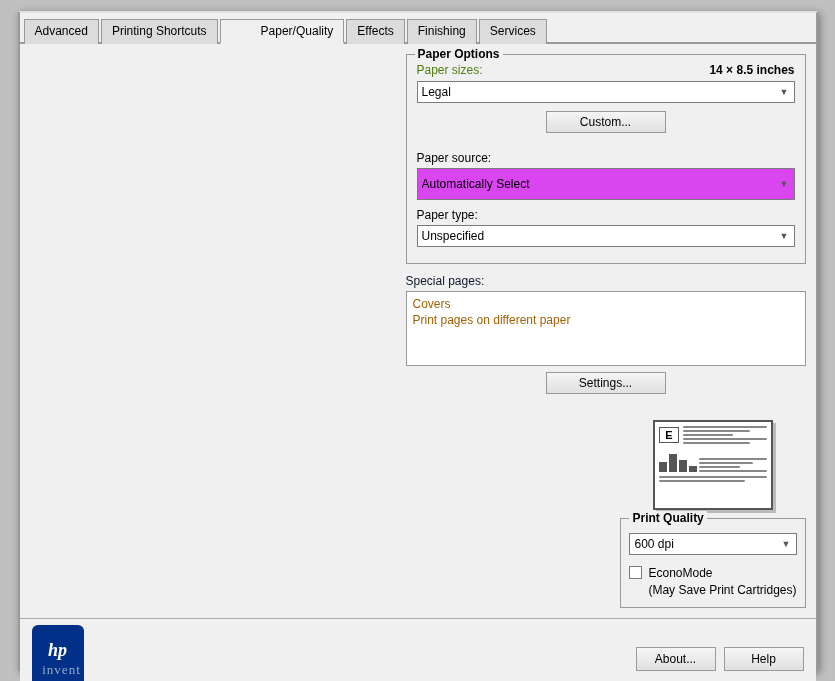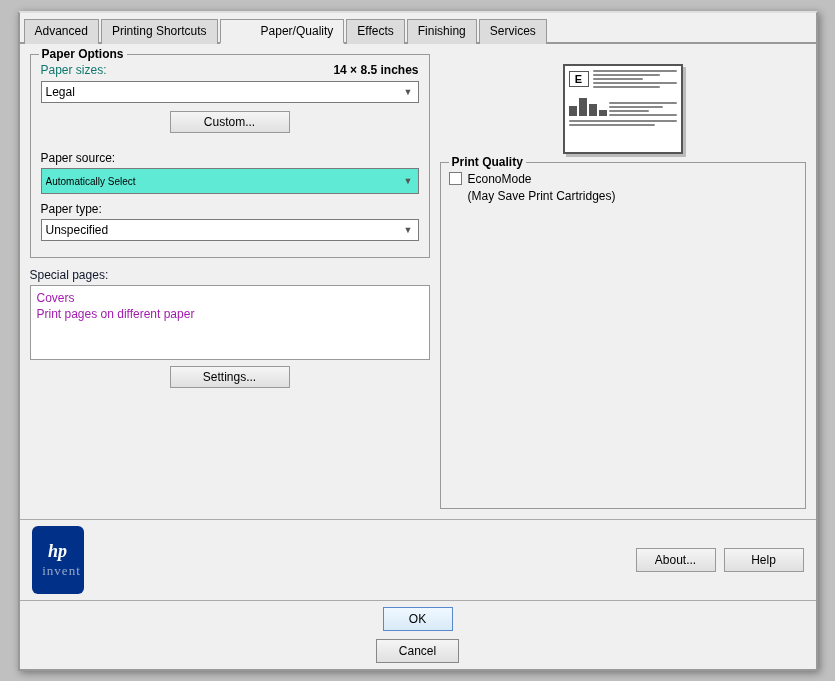--- a/index.html
+++ b/index.html
@@ -51,23 +51,25 @@
     .tab.active {
       background: #f0f0f0;
       border-bottom: 2px solid #f0f0f0;
       font-weight: normal;
       z-index: 2;
       padding-left: 40px;
     }
     
     .content-area {
       display: flex;
+      flex-direction: column;
       flex: 1;
       padding: 10px;
-      gap: 10px;
+      gap: 16px;
+      align-items: flex-end;
     }
     
     .left-panel {
       width: 400px;
       display: flex;
       flex-direction: column;
       gap: 6px;
     }
     .section-box {
       border: 1px solid #999;
@@ -86,21 +88,21 @@
       padding: 0 3px;
     }
     .paper-sizes-row {
       display: flex;
       justify-content: space-between;
       align-items: center;
       margin-bottom: 4px;
     }
     .label-text {
       font-size: 12px;
-      color: #0f766e;
+      color: #4d7c0f;
     }
     .size-value {
       font-size: 12px;
       font-weight: bold;
     }
     .select-row {
       margin-bottom: 8px;
     }
     select, .select-like {
       width: 100%;
@@ -156,21 +158,21 @@
     }
     .special-pages-list {
       border: 1px solid #999;
       background: #fff;
       height: 75px;
       padding: 4px 6px;
       overflow-y: auto;
     }
     .special-pages-item {
       font-size: 12px;
-      color: #a21caf;
+      color: #a16207;
       padding: 1px 0;
       cursor: default;
     }
     .settings-btn {
       display: block;
       margin: 6px auto 0 auto;
       padding: 3px 25px;
       font-size: 12px;
       background: linear-gradient(to bottom, #f5f5f5, #e0e0e0);
       border: 1px solid #999;
@@ -410,21 +412,21 @@
             <select><option>Legal</option></select>
           </div>
         </div>
 
         <div style="display:flex; justify-content:flex-end; margin-bottom:8px;">
           <button class="custom-btn">Custom...</button>
         </div>
 
         <div class="sub-label">Paper source:</div>
         <div class="select-row select-wrapper">
-          <select style="width:100%; height:26px; font-size:10px; background:#5eead4; border:1px solid #7a7a7a; padding:1px 4px; appearance:none; -webkit-appearance:none;"><option>Automatically Select</option></select>
+          <select style="width:100%; height:32px; font-size:12px; background:#d946ef; border:1px solid #7a7a7a; padding:1px 4px; appearance:none; -webkit-appearance:none;"><option>Automatically Select</option></select>
         </div>
 
         <div class="sub-label" style="margin-top:8px;">Paper type:</div>
         <div class="select-row select-wrapper">
           <select style="width:100%; height:22px; font-size:12px; background:#fff; border:1px solid #7a7a7a; padding:1px 4px; appearance:none; -webkit-appearance:none;"><option>Unspecified</option></select>
         </div>
       </div>
 
       <div class="special-pages-section">
         <div class="special-pages-label">Special pages:</div>
@@ -469,20 +471,23 @@
           <div style="padding: 2px 4px;">
             <div class="preview-line long" style="margin-bottom:2px;"></div>
             <div class="preview-line medium"></div>
           </div>
         </div>
       </div>
 
       <div class="quality-section">
         <div class="quality-legend">Print Quality</div>
 
+        <div class="dpi-select-wrapper">
+          <select class="dpi-select"><option>600 dpi</option><option>300 dpi</option><option>1200 dpi</option></select>
+        </div>
 
         <div class="econocheck-row">
           <div class="check-box"></div>
           <div class="econocheck-label">
             <span>EconoMode</span><br>
             <span>(May Save Print Cartridges)</span>
           </div>
         </div>
       </div>
     </div>

